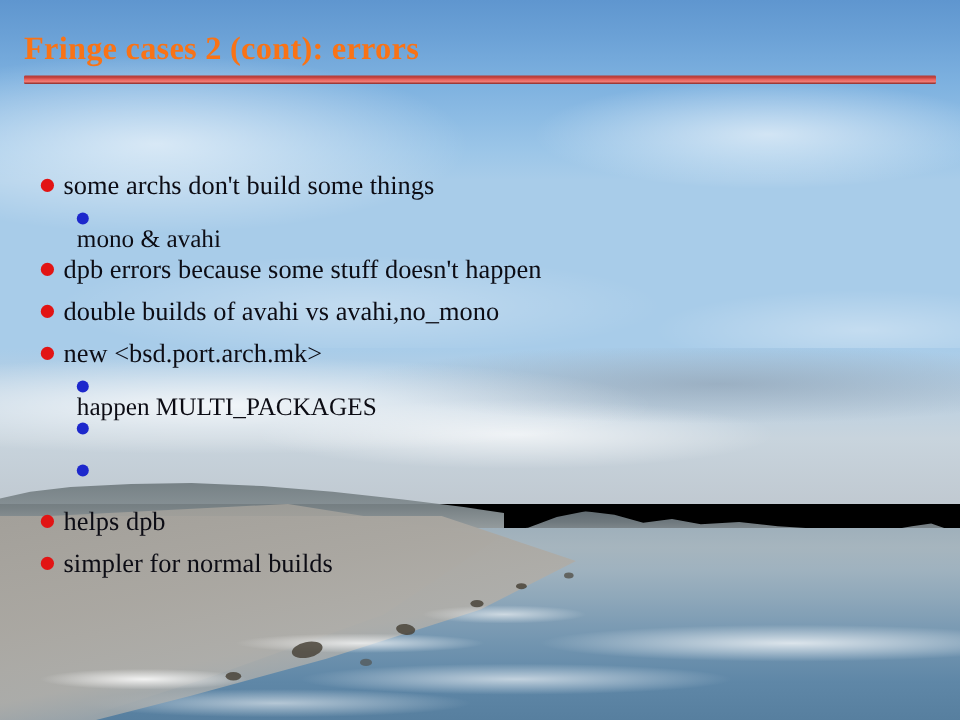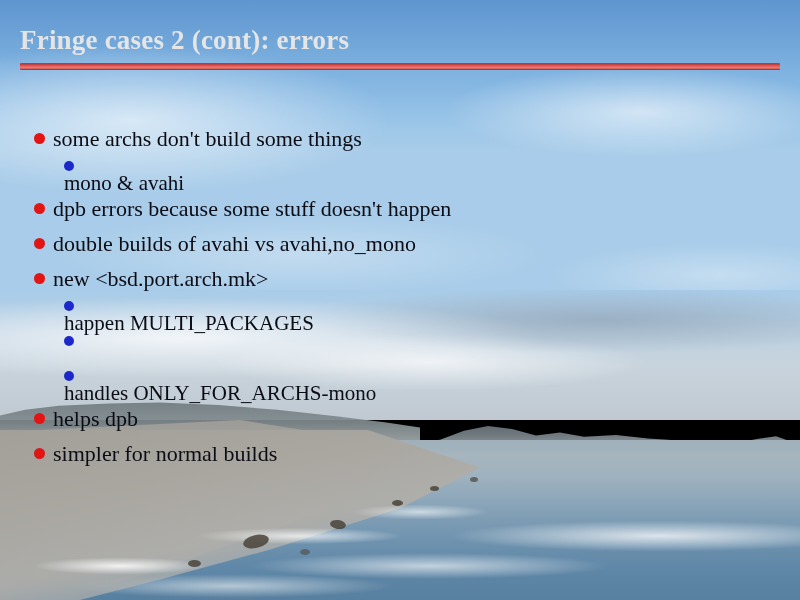--- a/index.html
+++ b/index.html
@@ -134,39 +134,39 @@
   .p6 { left: 300px; top: 549px; width: 10px; height:  6px; opacity: 0.55; }
   .p7 { left: 470px; top: 477px; width:  8px; height:  5px; opacity: 0.7; }
 
   
   .title {
     position: absolute;
     left: 20px;
     top: 25px;
     font-size: 27px;
     font-weight: bold;
-    color: #e5e5e5;
+    color: #f97316;
     letter-spacing: 0.2px;
     white-space: nowrap;
   }
   .title-rule {
     position: absolute;
     left: 20px;
     top: 63px;
     width: 760px;
     height: 7px;
     background: linear-gradient(to bottom, #b43a36 0%, #c24340 22%, #e8605c 46%, #f07a74 70%, #8a2a28 100%);
     border-radius: 1px;
   }
 
   
   .bullets {
     position: absolute;
     left: 0;
-    top: 128px;
+    top: 144px;
     width: 660px;
   }
   .bullet-row {
     display: flex;
     align-items: baseline;
     height: 35px;
     white-space: nowrap;
   }
   .bullet-row.lvl1 { padding-left: 34px; }
   .bullet-row.lvl2 { padding-left: 64px; flex-direction: column; }
@@ -255,21 +255,20 @@
       </div>
       <div class="bullet-row lvl2">
         <span class="marker dot-blue"></span>
         <span class="bullet-text">happen MULTI_PACKAGES</span>
       </div>
       <div class="bullet-row lvl2">
         <span class="marker dot-blue"></span>
       </div>
       <div class="bullet-row lvl2">
         <span class="marker dot-blue"></span>
-        <span class="bullet-text">handles ONLY_FOR_ARCHS-mono</span>
       </div>
       <div class="bullet-row lvl1">
         <span class="marker dot-red"></span>
         <span class="bullet-text">helps dpb</span>
       </div>
       <div class="bullet-row lvl1">
         <span class="marker dot-red"></span>
         <span class="bullet-text">simpler for normal builds</span>
       </div>
     </div>

